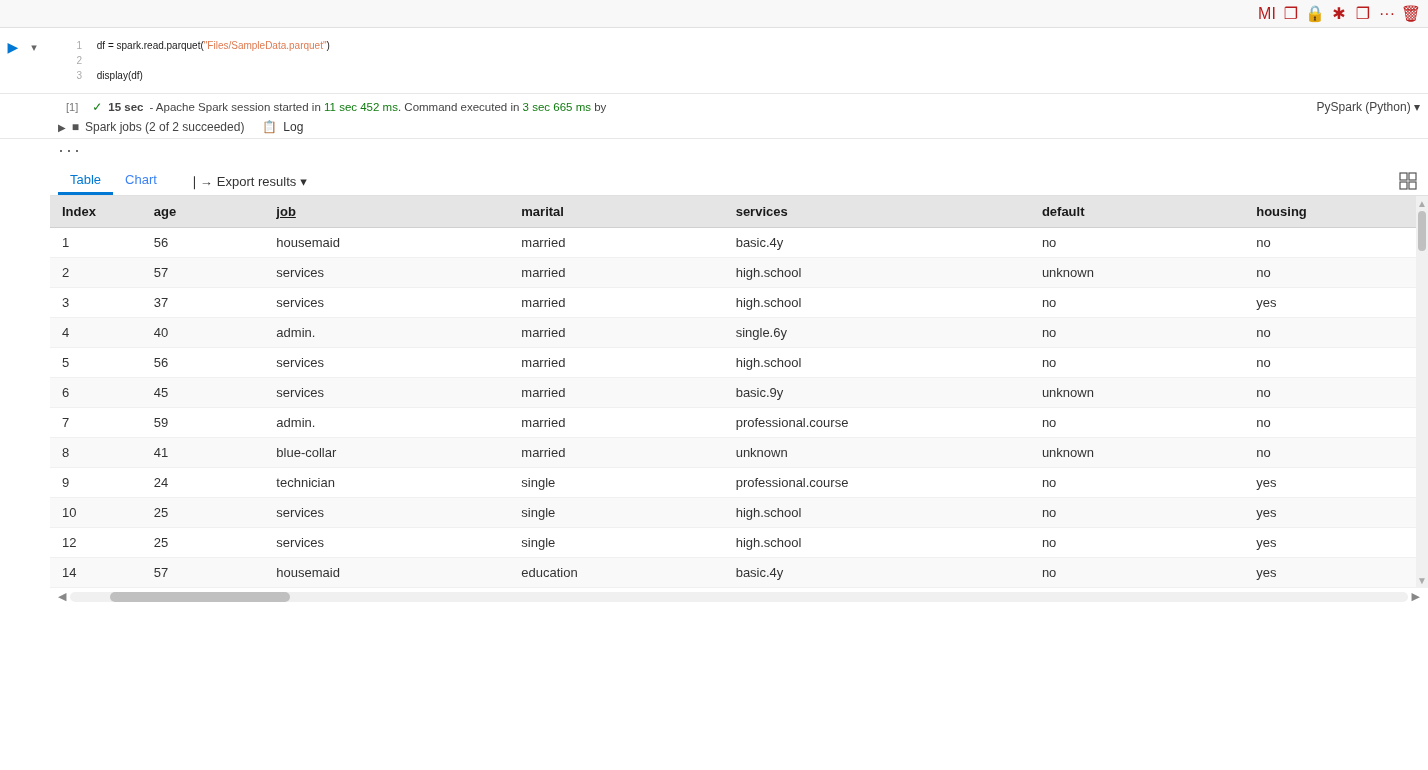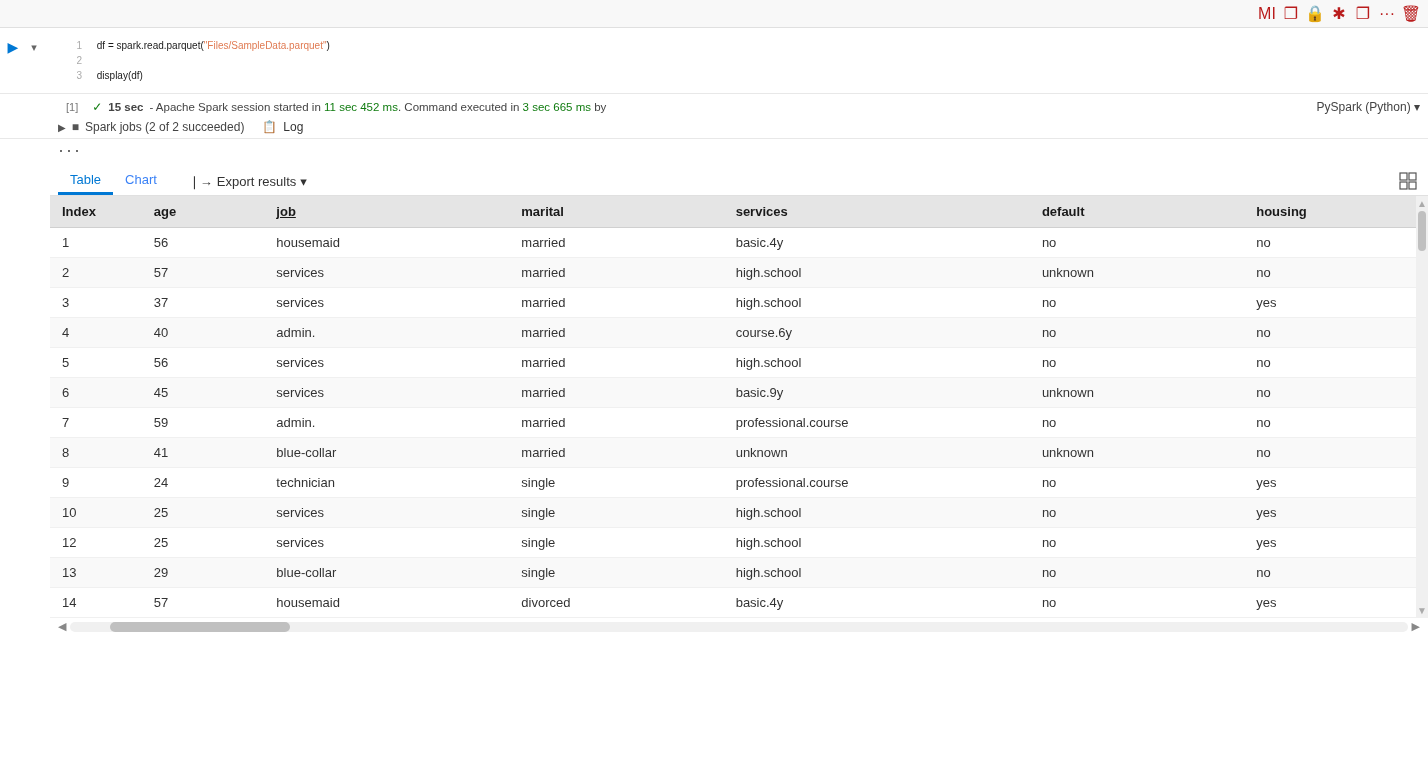--- a/index.html
+++ b/index.html
@@ -402,21 +402,21 @@
               <td>married</td>
               <td>high.school</td>
               <td>no</td>
               <td>yes</td>
             </tr>
             <tr>
               <td>4</td>
               <td>40</td>
               <td>admin.</td>
               <td>married</td>
-              <td>course.6y</td>
+              <td>single.6y</td>
               <td>no</td>
               <td>no</td>
             </tr>
             <tr>
               <td>5</td>
               <td>56</td>
               <td>services</td>
               <td>married</td>
               <td>high.school</td>
               <td>no</td>
@@ -470,33 +470,24 @@
             <tr>
               <td>12</td>
               <td>25</td>
               <td>services</td>
               <td>single</td>
               <td>high.school</td>
               <td>no</td>
               <td>yes</td>
             </tr>
             <tr>
-              <td>13</td>
-              <td>29</td>
-              <td>blue-collar</td>
-              <td>single</td>
-              <td>high.school</td>
-              <td>no</td>
-              <td>no</td>
-            </tr>
-            <tr>
               <td>14</td>
               <td>57</td>
               <td>housemaid</td>
-              <td>divorced</td>
+              <td>education</td>
               <td>basic.4y</td>
               <td>no</td>
               <td>yes</td>
             </tr>
           </tbody>
       </table>
 
       <div class="scrollbar-v" style="top:0; height:100%;">
         <div style="font-size:10px; color:#aaa; margin-top:2px;">▲</div>
         <div class="scrollbar-v-thumb"></div>

